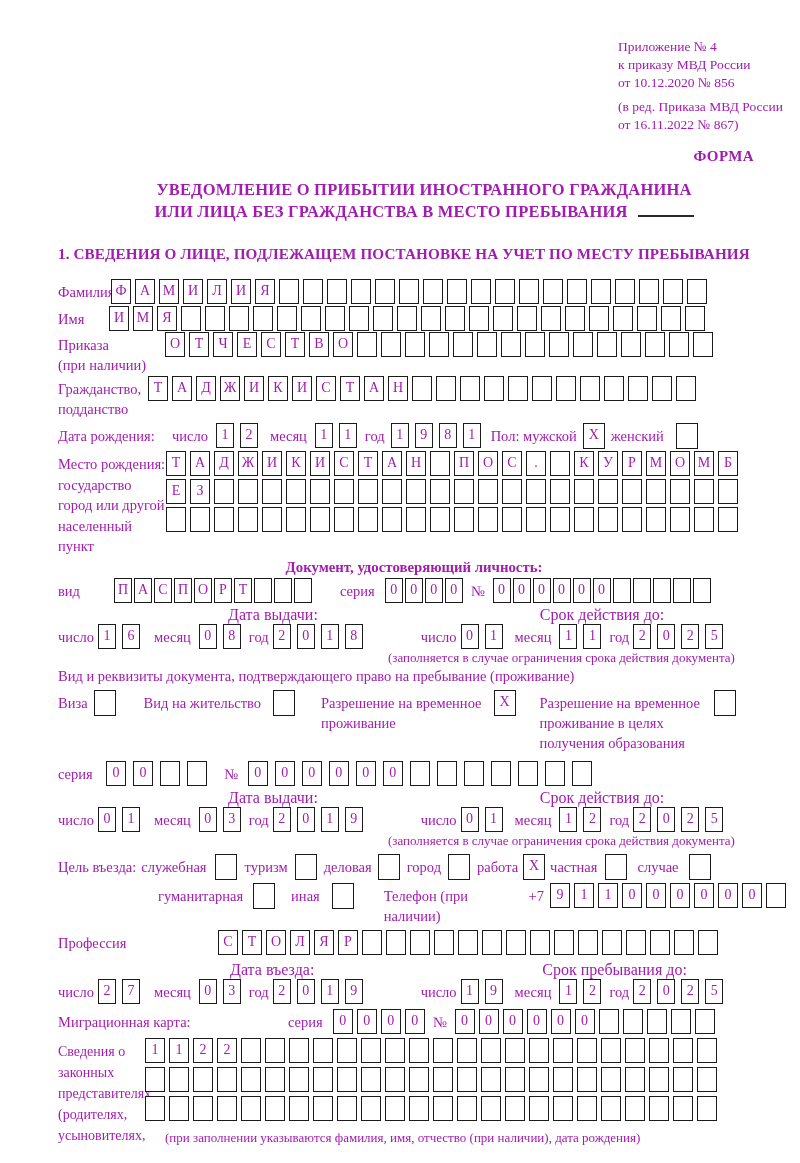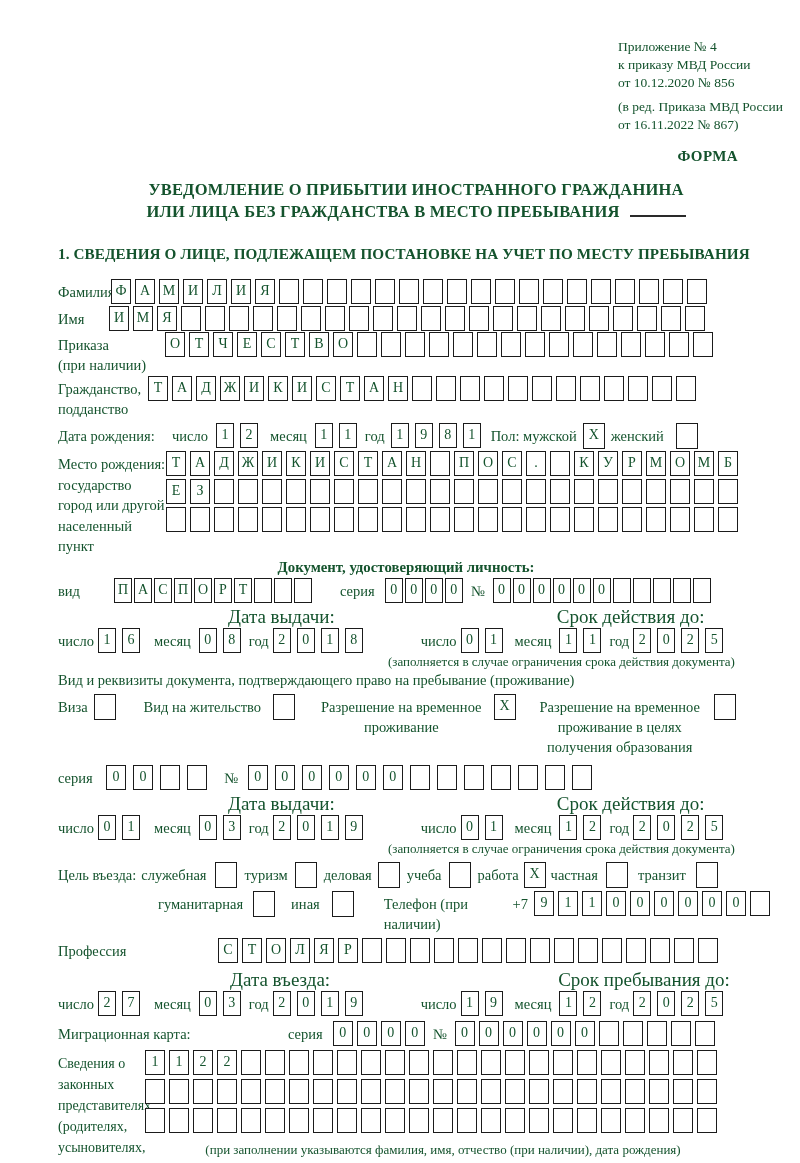--- a/index.html
+++ b/index.html
@@ -1,43 +1,43 @@
 <!DOCTYPE html>
 <html><head>
 <meta charset="utf-8">
 <style>
   *{margin:0;padding:0;box-sizing:border-box}
   html,body{background:#ffffff}
   .page{
-    position:relative;width:800px;height:1163px;background:#fff;color:#14532d;
+    position:relative;width:800px;height:1163px;background:#fff;color:#a21caf;
     font-family:"Liberation Serif","DejaVu Serif",serif;font-size:14.5px;
-    padding:38px 26px 0 58px;overflow:hidden;
+    padding:38px 10px 0 58px;overflow:hidden;
   }
   .ref{margin-left:560px;width:210px;font-size:13.5px;line-height:18px}
   .ref .gap{margin-top:6px}
   .forma{font-weight:bold;text-align:right;padding-right:36px;margin-top:14px;font-size:15px;letter-spacing:.4px}
   .title{margin-top:14px;text-align:center;font-weight:bold;font-size:16.5px;line-height:22px;letter-spacing:.2px}
   .blank-line{display:inline-block;width:56px;border-bottom:2px solid #2a2a2a;height:14px;margin-left:10px}
   .sec{margin-top:22px;font-weight:bold;font-size:15.2px;letter-spacing:.1px}
   .row{display:flex;align-items:flex-start}
   .lbl{display:inline-block;line-height:20px;padding-top:3px}
   .lbl2{line-height:20px;padding-top:3px}
   .cells{display:flex;flex-wrap:nowrap}
   .cell{
     display:inline-block;width:20px;height:25px;border:1.8px solid #1b1b1b;margin-right:4px;
     text-align:center;font-size:14px;line-height:22px;background:#fff;flex:0 0 auto;
   }
   .tight .cell{width:18px;margin-right:2px}
   .wide .cell{margin-right:7px}
   .dates .cell{width:18px;margin-right:6px}
   .cbx .cell{width:22px;height:26px;margin-right:0}
-  .dhead{display:flex;font-size:19px;margin-top:3px}
+  .dhead{display:flex;font-size:16px;margin-top:3px}
   .note{font-size:13px;margin-top:1px}
   .doc-heading{font-weight:bold;text-align:center;margin-top:2px;margin-right:20px;font-size:14.8px}
-  .center{text-align:center}
+  .center{}
 </style>
 </head>
 <body>
 
 <div class="page">
 
   <div class="ref">
     <div>Приложение № 4</div>
     <div>к приказу МВД России</div>
     <div>от 10.12.2020 № 856</div>
@@ -488,33 +488,33 @@
         <span class="cell">&nbsp;</span>
       </span>
     <span class="lbl" style="margin-left:8px">туризм</span>
     <span class="cells cbx" style="margin-left:7px">
         <span class="cell">&nbsp;</span>
       </span>
     <span class="lbl" style="margin-left:7px">деловая</span>
     <span class="cells cbx" style="margin-left:6px">
         <span class="cell">&nbsp;</span>
       </span>
-    <span class="lbl" style="margin-left:7px">учеба</span>
+    <span class="lbl" style="margin-left:7px">город</span>
     <span class="cells cbx" style="margin-left:7px">
         <span class="cell">&nbsp;</span>
       </span>
     <span class="lbl" style="margin-left:7px">работа</span>
     <span class="cells cbx" style="margin-left:5px">
         <span class="cell">X</span>
       </span>
     <span class="lbl" style="margin-left:5px">частная</span>
     <span class="cells cbx" style="margin-left:8px">
         <span class="cell">&nbsp;</span>
       </span>
-    <span class="lbl" style="margin-left:10px">транзит</span>
+    <span class="lbl" style="margin-left:10px">случае</span>
     <span class="cells cbx" style="margin-left:10px">
         <span class="cell">&nbsp;</span>
       </span>
   </div>
 
   <div class="row" style="margin-top:3px">
     <span class="lbl" style="margin-left:100px">гуманитарная</span>
     <span class="cells cbx" style="margin-left:10px">
         <span class="cell">&nbsp;</span>
       </span>

